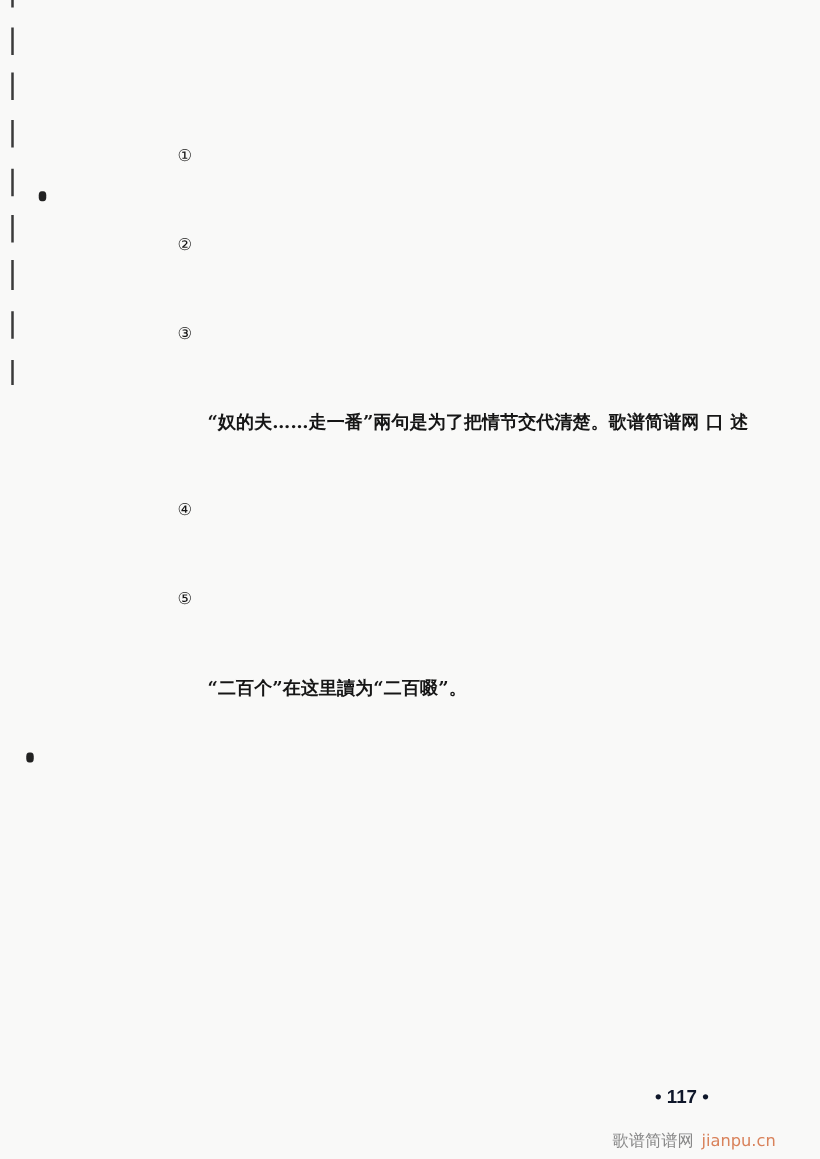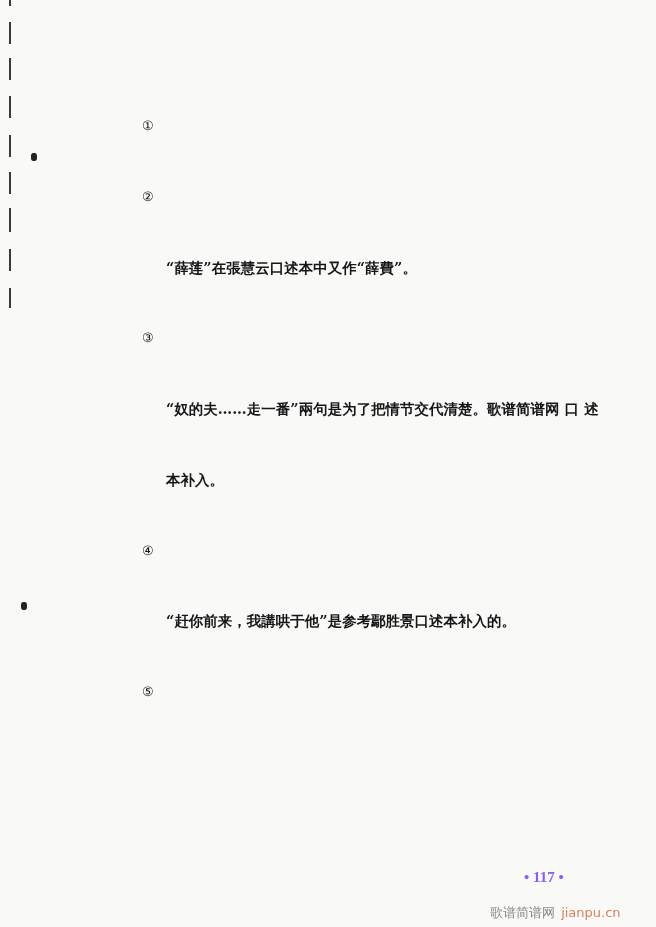--- a/index.html
+++ b/index.html
@@ -60,22 +60,22 @@
     .note-line {
       display: block;
       white-space: nowrap;
     }
     .page-number {
       position: absolute;
       left: 524px;
       top: 869px;
       font-size: 15px;
       font-weight: bold;
-      font-family: Liberation Serif, serif;
-      color: #8b5cf6;
+      font-family: Liberation Sans, sans-serif;
+      color: #0f172a;
     }
     .watermark {
       position: absolute;
       left: 490px;
       top: 904px;
       font-size: 13px;
       font-family: "DejaVu Sans", sans-serif;
       color: #888;
       white-space: nowrap;
     }
@@ -103,36 +103,34 @@
   <div class="margin-dot" style="left:21px;top:602px;"></div>
 
   <div class="notes">
 
     <div class="note">
       <span class="note-num">①</span>
     </div>
 
     <div class="note">
       <span class="note-num">②</span>
-      <span class="note-line">“薛莲”在張慧云口述本中又作“薛費”。</span>
     </div>
 
     <div class="note">
       <span class="note-num">③</span>
       <span class="note-line">“奴的夫……走一番”兩句是为了把情节交代清楚。歌谱简谱网 口 述</span>
-      <span class="note-line">本补入。</span>
     </div>
 
     <div class="note">
       <span class="note-num">④</span>
-      <span class="note-line">“赶你前来，我講哄于他”是参考鄢胜景口述本补入的。</span>
     </div>
 
     <div class="note">
       <span class="note-num">⑤</span>
+      <span class="note-line">“二百个”在这里讀为“二百啜”。</span>
     </div>
 
   </div>
 
   <div class="page-number">• 117 •</div>
 
   <div class="watermark">
     <span>歌谱简谱网</span>
     <span class="wm-site">jianpu.cn</span>
   </div>

